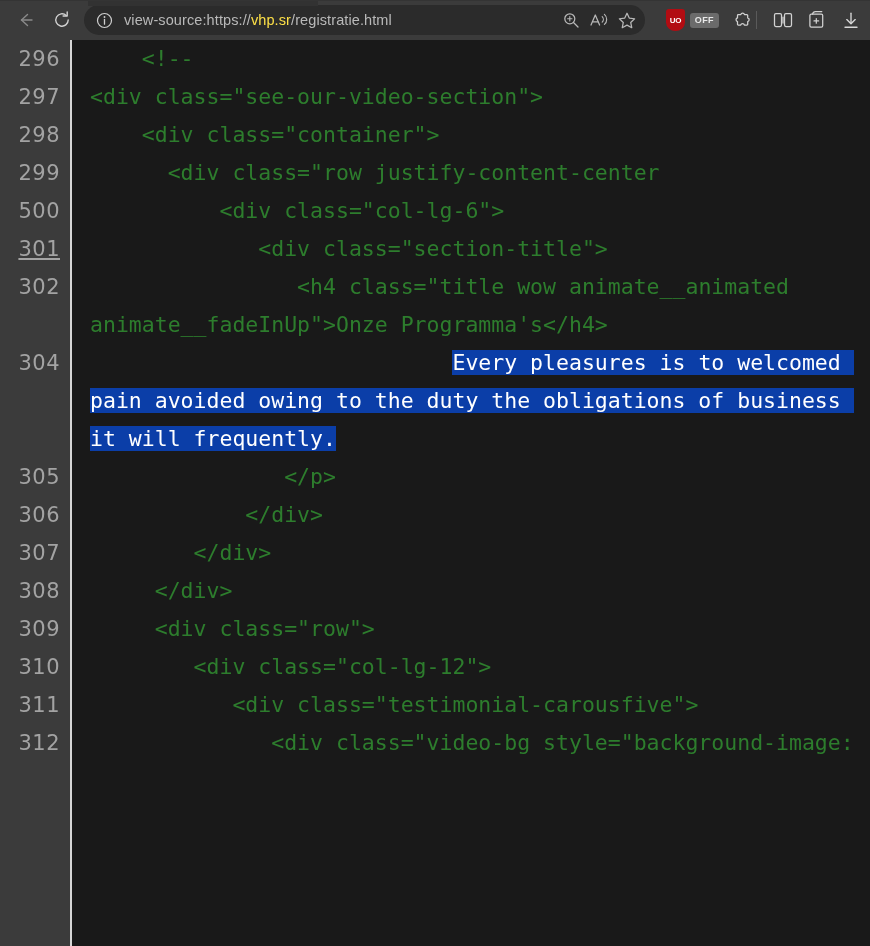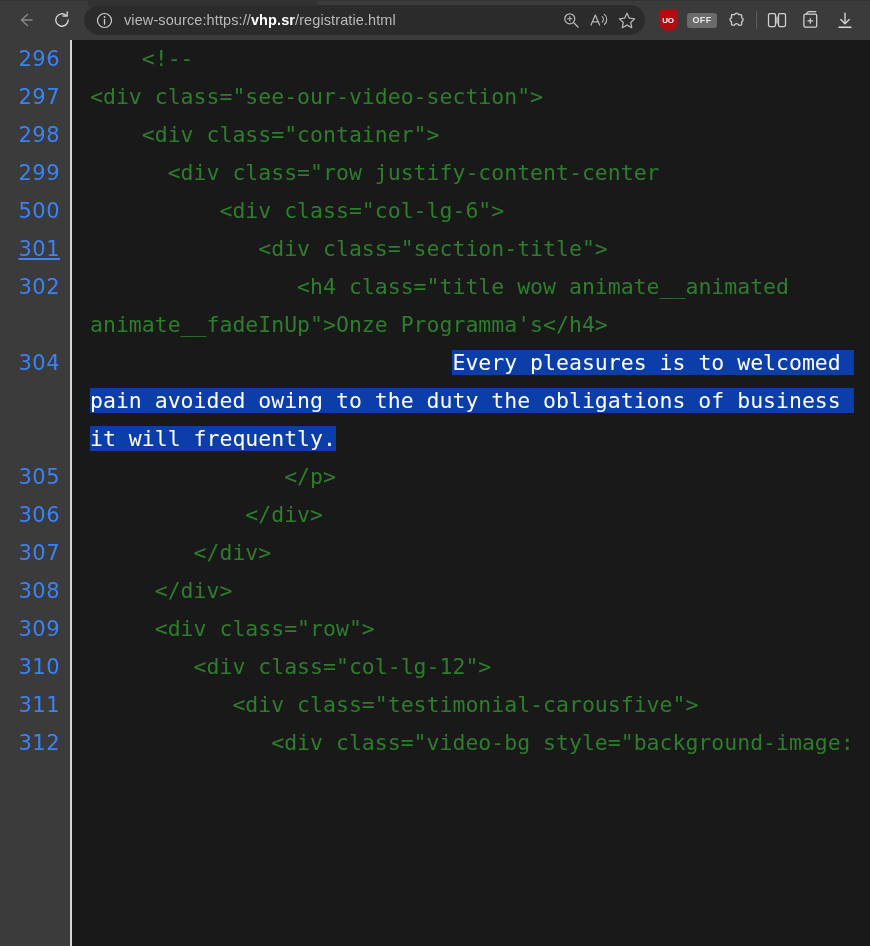--- a/index.html
+++ b/index.html
@@ -79,40 +79,40 @@
     flex: 1 1 auto;
     color: #b9b9b9;
     font-size: 14.5px;
     white-space: nowrap;
     overflow: hidden;
     text-overflow: clip;
     padding-left: 8px;
     letter-spacing: 0.1px;
   }
   .url-text .host {
-    color: #ffffff;
-    font-weight: bold;
+    color: #fde047;
+    font-weight: normal;
   }
   .omni-action {
     width: 28px;
     height: 26px;
     flex: 0 0 auto;
     display: flex;
     align-items: center;
     justify-content: center;
     border-radius: 4px;
   }
 
   .tool-btn {
     width: 34px;
     height: 30px;
     flex: 0 0 auto;
     display: flex;
     align-items: center;
-    justify-content: center;
+    justify-content: flex-end;
     border-radius: 4px;
   }
   .shield-badge {
     width: 19px;
     height: 22px;
     background: #b20c12;
     position: relative;
     border-radius: 3px 3px 50% 50% / 3px 3px 40% 40%;
     display: flex;
     align-items: center;
@@ -171,21 +171,21 @@
   }
   .code-line {
     display: flex;
     align-items: flex-start;
   }
   .ln {
     position: absolute;
     left: 0;
     width: 60px;
     text-align: right;
-    color: #3b82f6;
+    color: #a3a3a3;
     font-size: 21px;
     line-height: 38px;
     font-family: "DejaVu Sans", "Liberation Sans", sans-serif;
     letter-spacing: 0.5px;
   }
   .code-text {
     color: #2d7d2d;
     font-size: 21.5px;
     line-height: 38px;
     white-space: pre-wrap;

